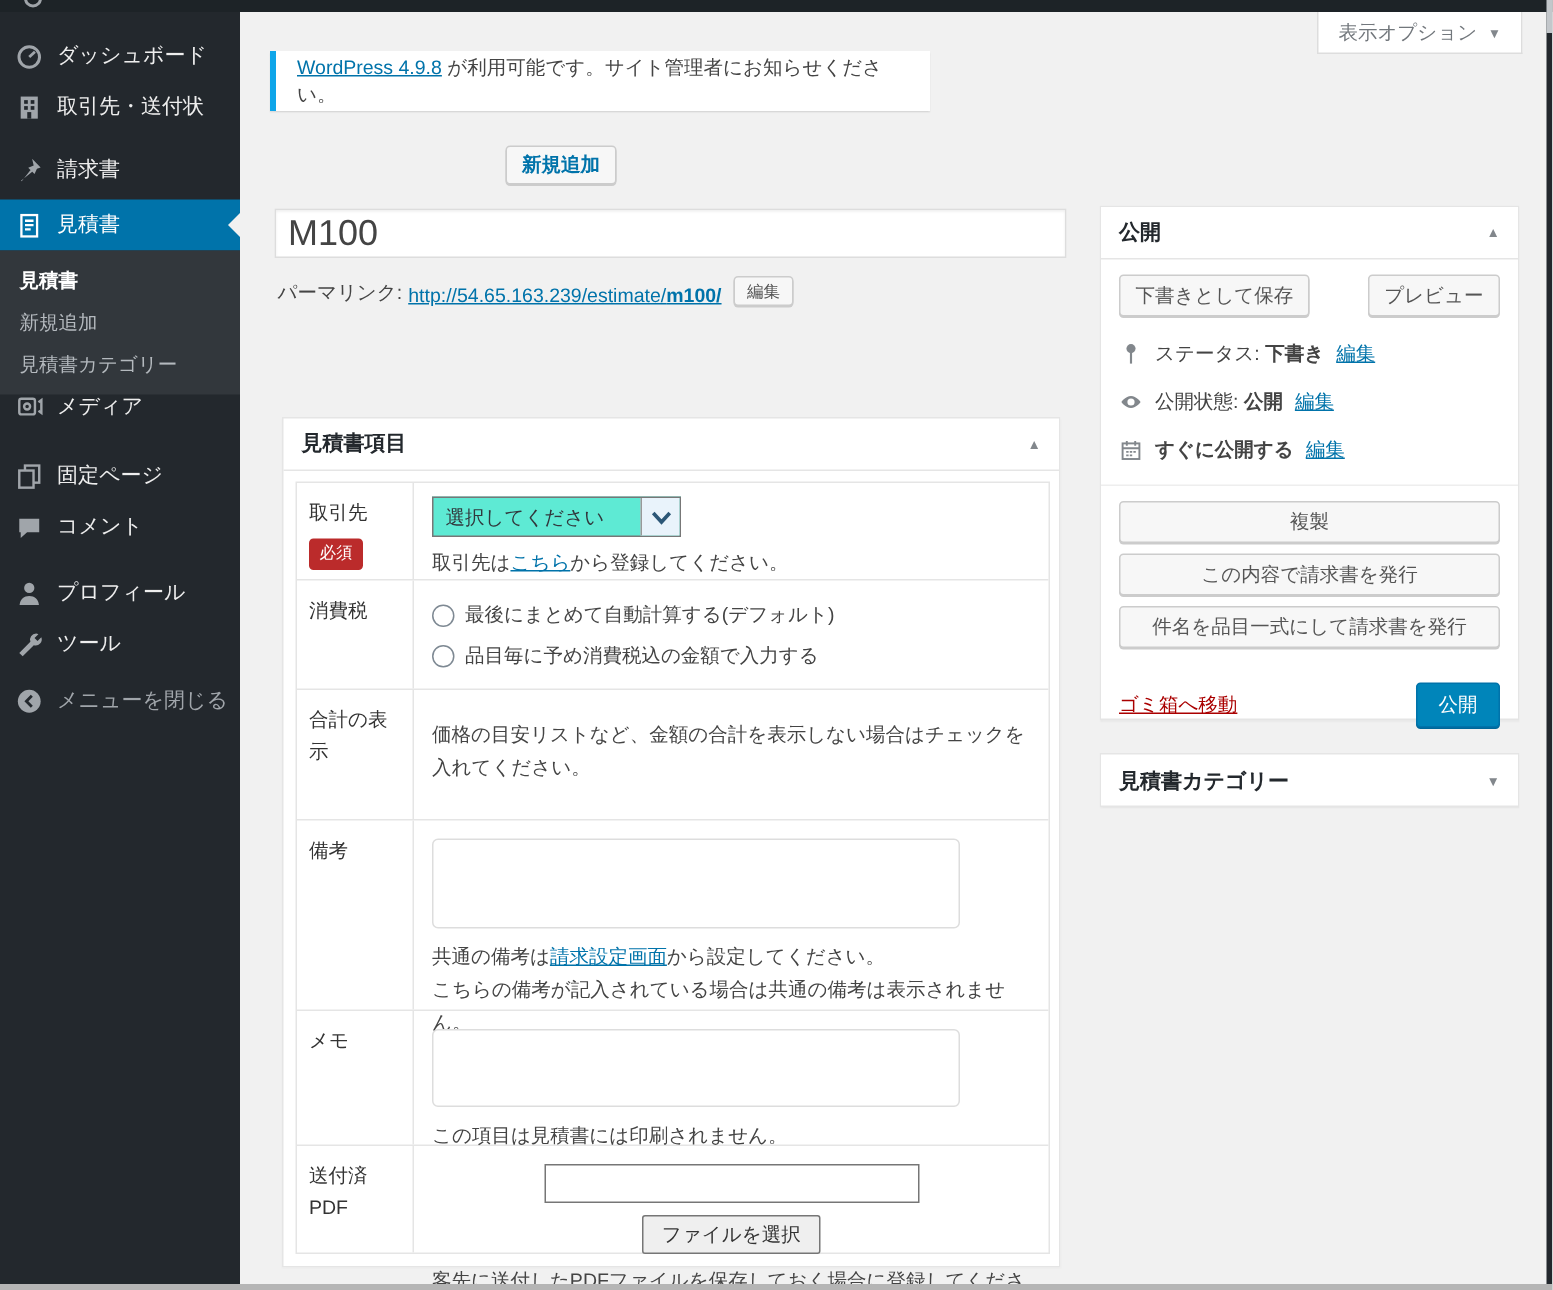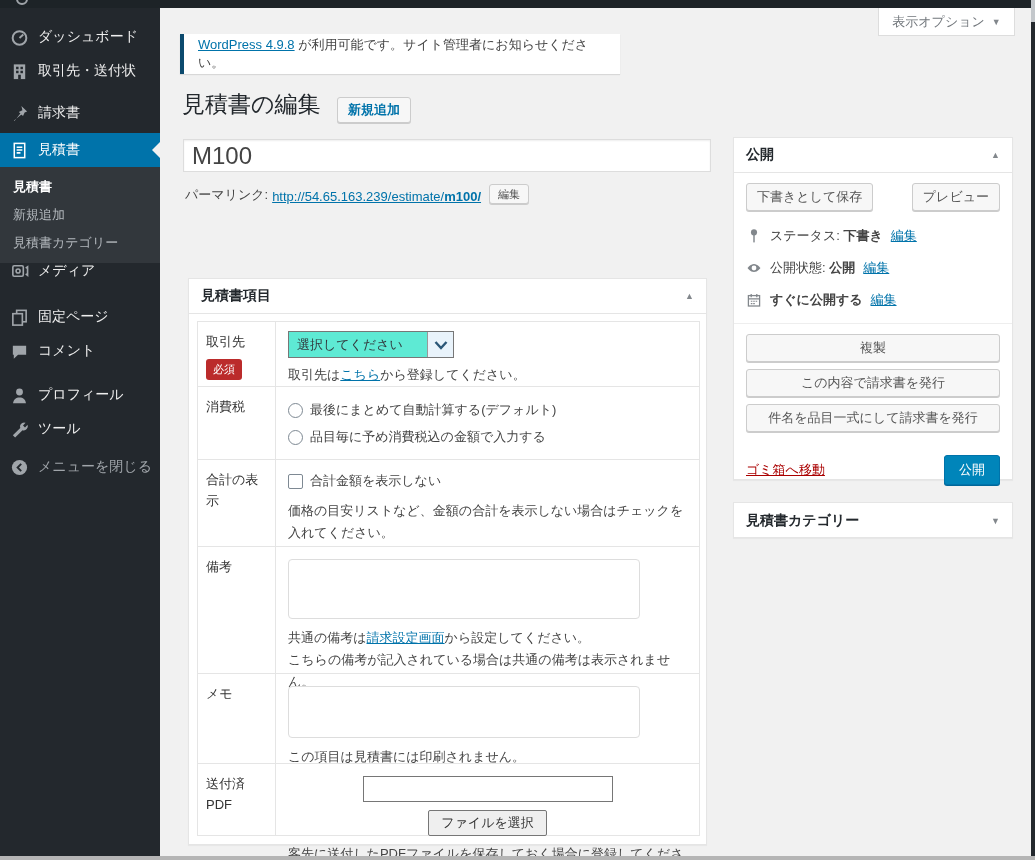--- a/index.html
+++ b/index.html
@@ -26,21 +26,21 @@
   .smi.current { color:#fff; font-weight:bold; }
   .mi.collapse-item { color:#a0a5aa; }
   svg { display:block; width:100%; height:100%; }
 
   
   .screen-options { position:absolute; left:878px; top:8px; width:137px; height:28px; background:#fff; border:1px solid #ddd; border-top:none; display:flex; align-items:center; justify-content:center; gap:7px; font-size:13px; color:#72777c; cursor:pointer; z-index:25; }
   .tri-down { font-size:9px; color:#82878c; }
   .tri-up { font-size:9px; color:#82878c; }
 
   
-  .notice { position:absolute; left:180px; top:34px; width:440px; height:40px; background:#fff; border-left:4px solid #0c4a6e; box-shadow:0 1px 1px rgba(0,0,0,.1); display:flex; align-items:center; padding:0 14px; font-size:13px; color:#444; }
+  .notice { position:absolute; left:180px; top:34px; width:440px; height:40px; background:#fff; border-left:4px solid #0ea5e9; box-shadow:0 1px 1px rgba(0,0,0,.1); display:flex; align-items:center; padding:0 14px; font-size:13px; color:#444; }
   a.blue { color:#0073aa; text-decoration:underline; cursor:pointer; }
 
   
   .page-title { position:absolute; left:182px; top:89px; font-size:23px; font-weight:400; color:#23282d; line-height:30px; }
   .btn { display:inline-flex; align-items:center; justify-content:center; background:#f7f7f7; border:1px solid #ccc; border-radius:3px; color:#555; font-size:13px; cursor:pointer; box-shadow:0 1px 0 #ccc; }
   .add-new { position:absolute; left:337px; top:97px; height:26px; padding:0 10px; color:#0073aa; font-weight:bold; }
 
   
   .title-input { position:absolute; left:183px; top:139px; width:528px; height:33px; border:1px solid #ddd; background:#fff; font-size:24px; color:#444; padding:2px 8px; box-shadow:inset 0 1px 2px rgba(0,0,0,.07); font-family:inherit; }
   .permalink { position:absolute; left:185px; top:184px; font-size:13px; color:#444; display:flex; align-items:flex-end; gap:4px; }
@@ -223,21 +223,20 @@
     <span>表示オプション</span>
     <span class="tri-down">▼</span>
   </div>
 
   <div class="notice">
     <span>
       <a class="blue">WordPress 4.9.8</a><span> が利用可能です。サイト管理者にお知らせください。</span>
     </span>
   </div>
 
-  <h1 class="page-title">見積書の編集</h1>
   <button class="btn add-new">新規追加</button>
 
   <input class="title-input" type="text" value="M100" style="">
   <div class="permalink">
     <span>パーマリンク:</span>
     <a class="blue"><span>http://54.65.163.239/estimate/</span><span class="slug">m100/</span></a>
     <button class="btn btn-small">編集</button>
   </div>
 
   <div class="postbox itembox">
@@ -277,24 +276,20 @@
           <div class="radio-line">
             <span class="radio"></span>
             <span>品目毎に予め消費税込の金額で入力する</span>
           </div>
         </div>
       </div>
 
       <div class="mrow" style="height:87px">
         <div class="mlabel"><span>合計の表示</span></div>
         <div class="mcontent">
-          <div class="check-line">
-            <span class="checkbox"></span>
-            <span>合計金額を表示しない</span>
-          </div>
           <div class="help" style="margin-top:10px">価格の目安リストなど、金額の合計を表示しない場合はチェックを入れてください。</div>
         </div>
       </div>
 
       <div class="mrow" style="height:127px">
         <div class="mlabel"><span>備考</span></div>
         <div class="mcontent">
           <textarea class="ta remarks" style=""></textarea>
           <div class="help">
             <span>共通の備考は</span><a class="blue">請求設定画面</a><span>から設定してください。</span>

